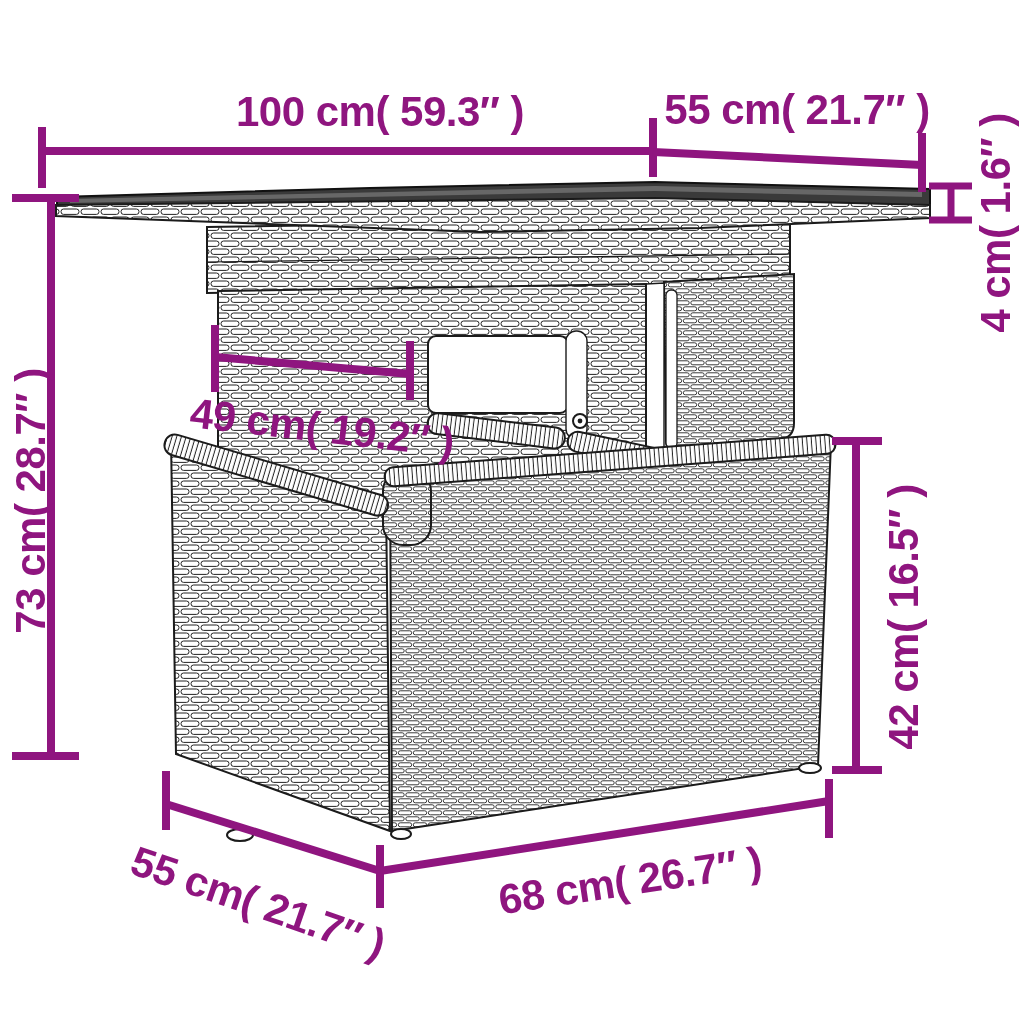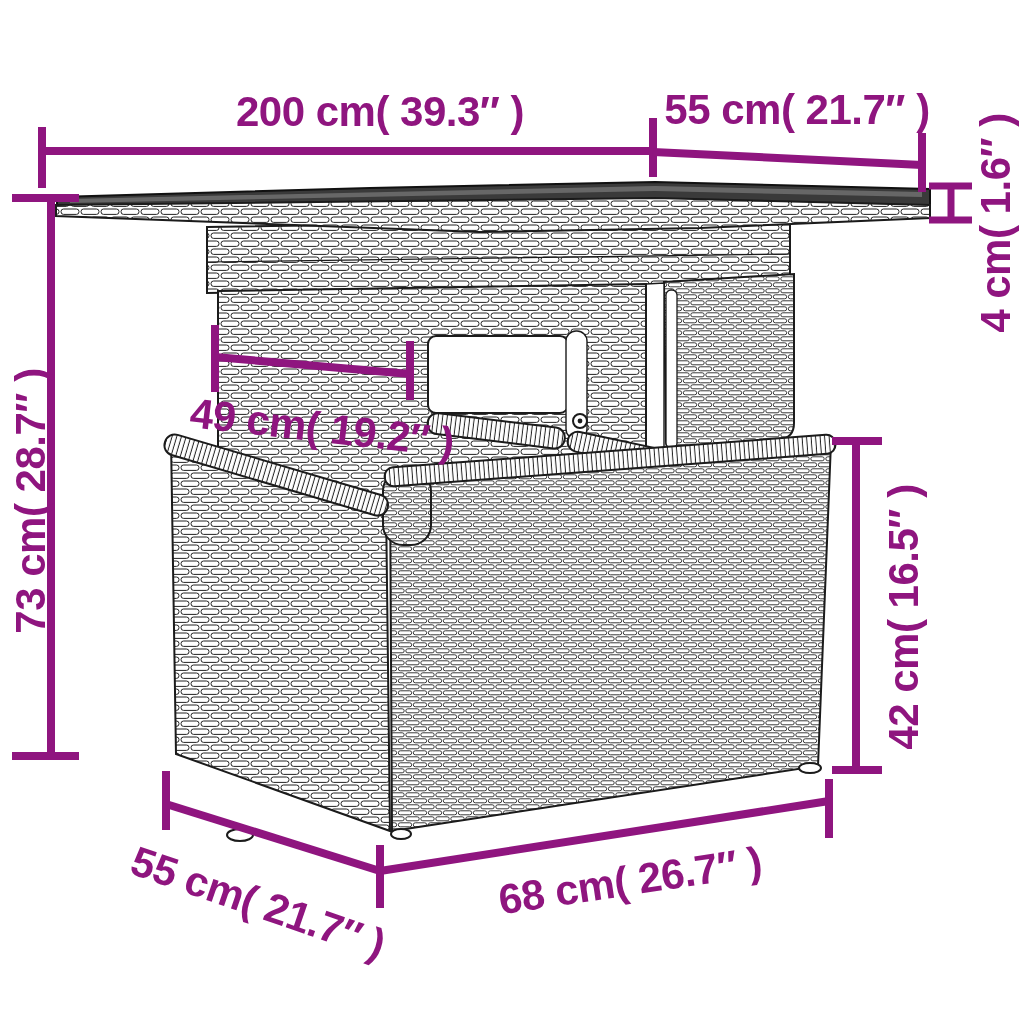--- a/index.html
+++ b/index.html
@@ -129,21 +129,21 @@
       </g>
 
       <g>
         <line x1="166" y1="804" x2="380" y2="871"></line>
         <line x1="166" y1="771" x2="166" y2="830"></line>
         <line x1="380" y1="845" x2="380" y2="908"></line>
       </g>
     </g>
   </svg>
 
-  <div class="dim-label" style="left:380px;top:112px;">200 cm( 39.3″ )</div>
+  <div class="dim-label" style="left:380px;top:112px;">100 cm( 59.3″ )</div>
 
   <div class="dim-label" style="left:797px;top:110px;">55 cm( 21.7″ )</div>
 
   <div class="dim-label" style="left:996px;top:223px;--r:-90deg;">4 cm( 1.6″ )</div>
 
   <div class="dim-label" style="left:31px;top:501px;--r:-90deg;">73 cm( 28.7″ )</div>
 
   <div class="dim-label" style="left:322px;top:428px;--r:6.5deg;">49 cm( 19.2″ )</div>
 
   <div class="dim-label" style="left:904px;top:617px;--r:-90deg;">42 cm( 16.5″ )</div>

